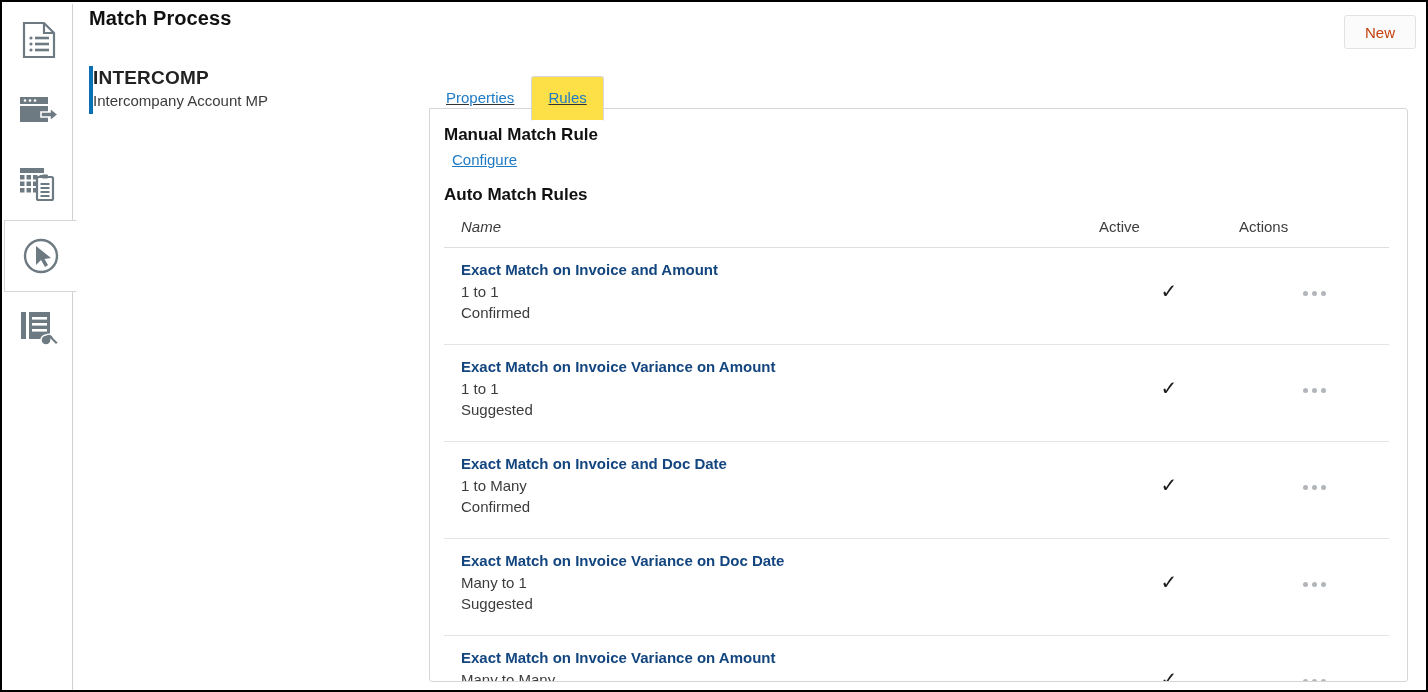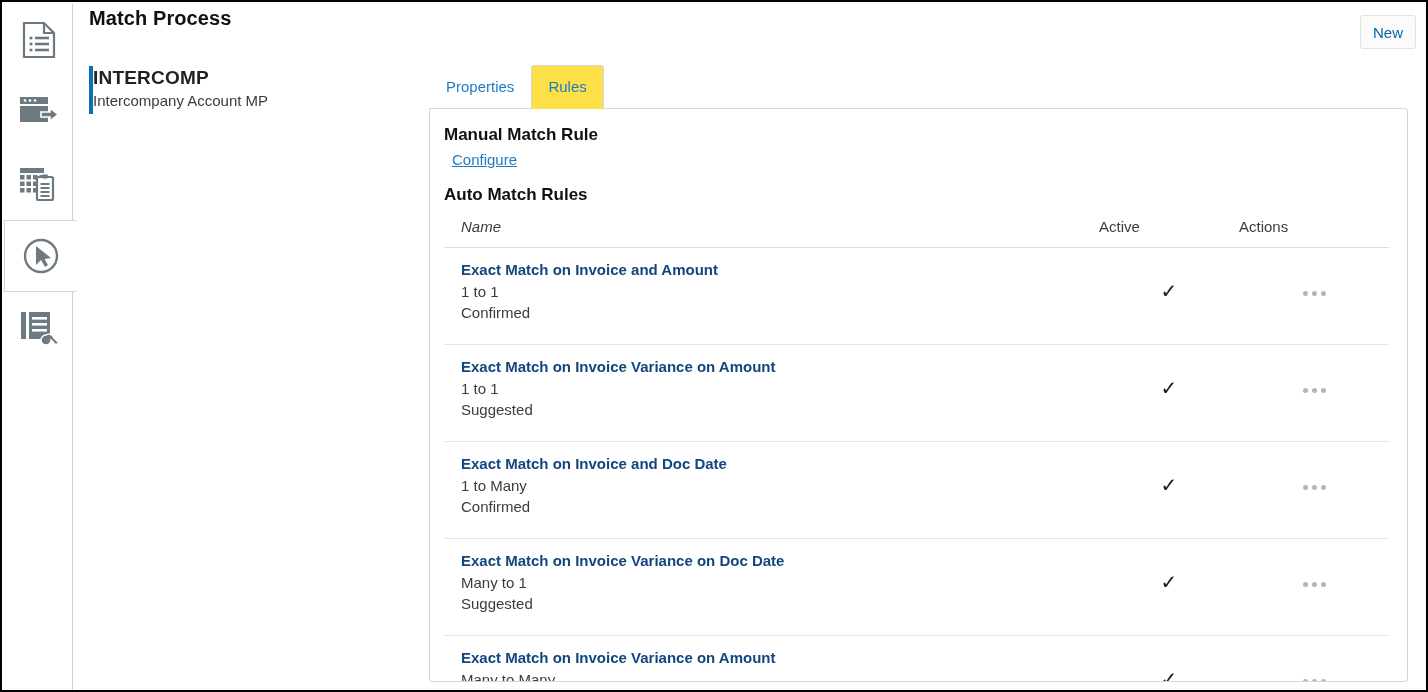--- a/index.html
+++ b/index.html
@@ -65,26 +65,26 @@
     top: 3px;
     font-size: 20px;
     font-weight: bold;
     color: #111111;
     letter-spacing: 0.1px;
   }
   .new-button {
     position: absolute;
     right: 8px;
     top: 11px;
-    width: 56px;
+    width: 72px;
     height: 34px;
     border: 1px solid #e2e2e2;
     border-radius: 3px;
     background: #fbfbfb;
-    color: #0369a1;
+    color: #c2410c;
     font-size: 15px;
     display: flex;
     align-items: center;
     justify-content: center;
     box-sizing: border-box;
   }
 
   
   .entity {
     position: absolute;
@@ -104,25 +104,26 @@
   .entity-desc {
     font-size: 15px;
     color: #3c3c3c;
     line-height: 22px;
   }
 
   
   .tabs {
     position: absolute;
     left: 356px;
-    top: 60px;
+    top: 72px;
     height: 45px;
     display: flex;
-    align-items: center;
+    align-items: flex-start;
     z-index: 4;
+    text-decoration: underline;
   }
   .tab {
     font-size: 15px;
     color: #1f7ac4;
     padding: 11px 16px 12px 16px;
     line-height: 20px;
     box-sizing: border-box;
     background: transparent;
     border: 1px solid transparent;
     border-bottom: none;

